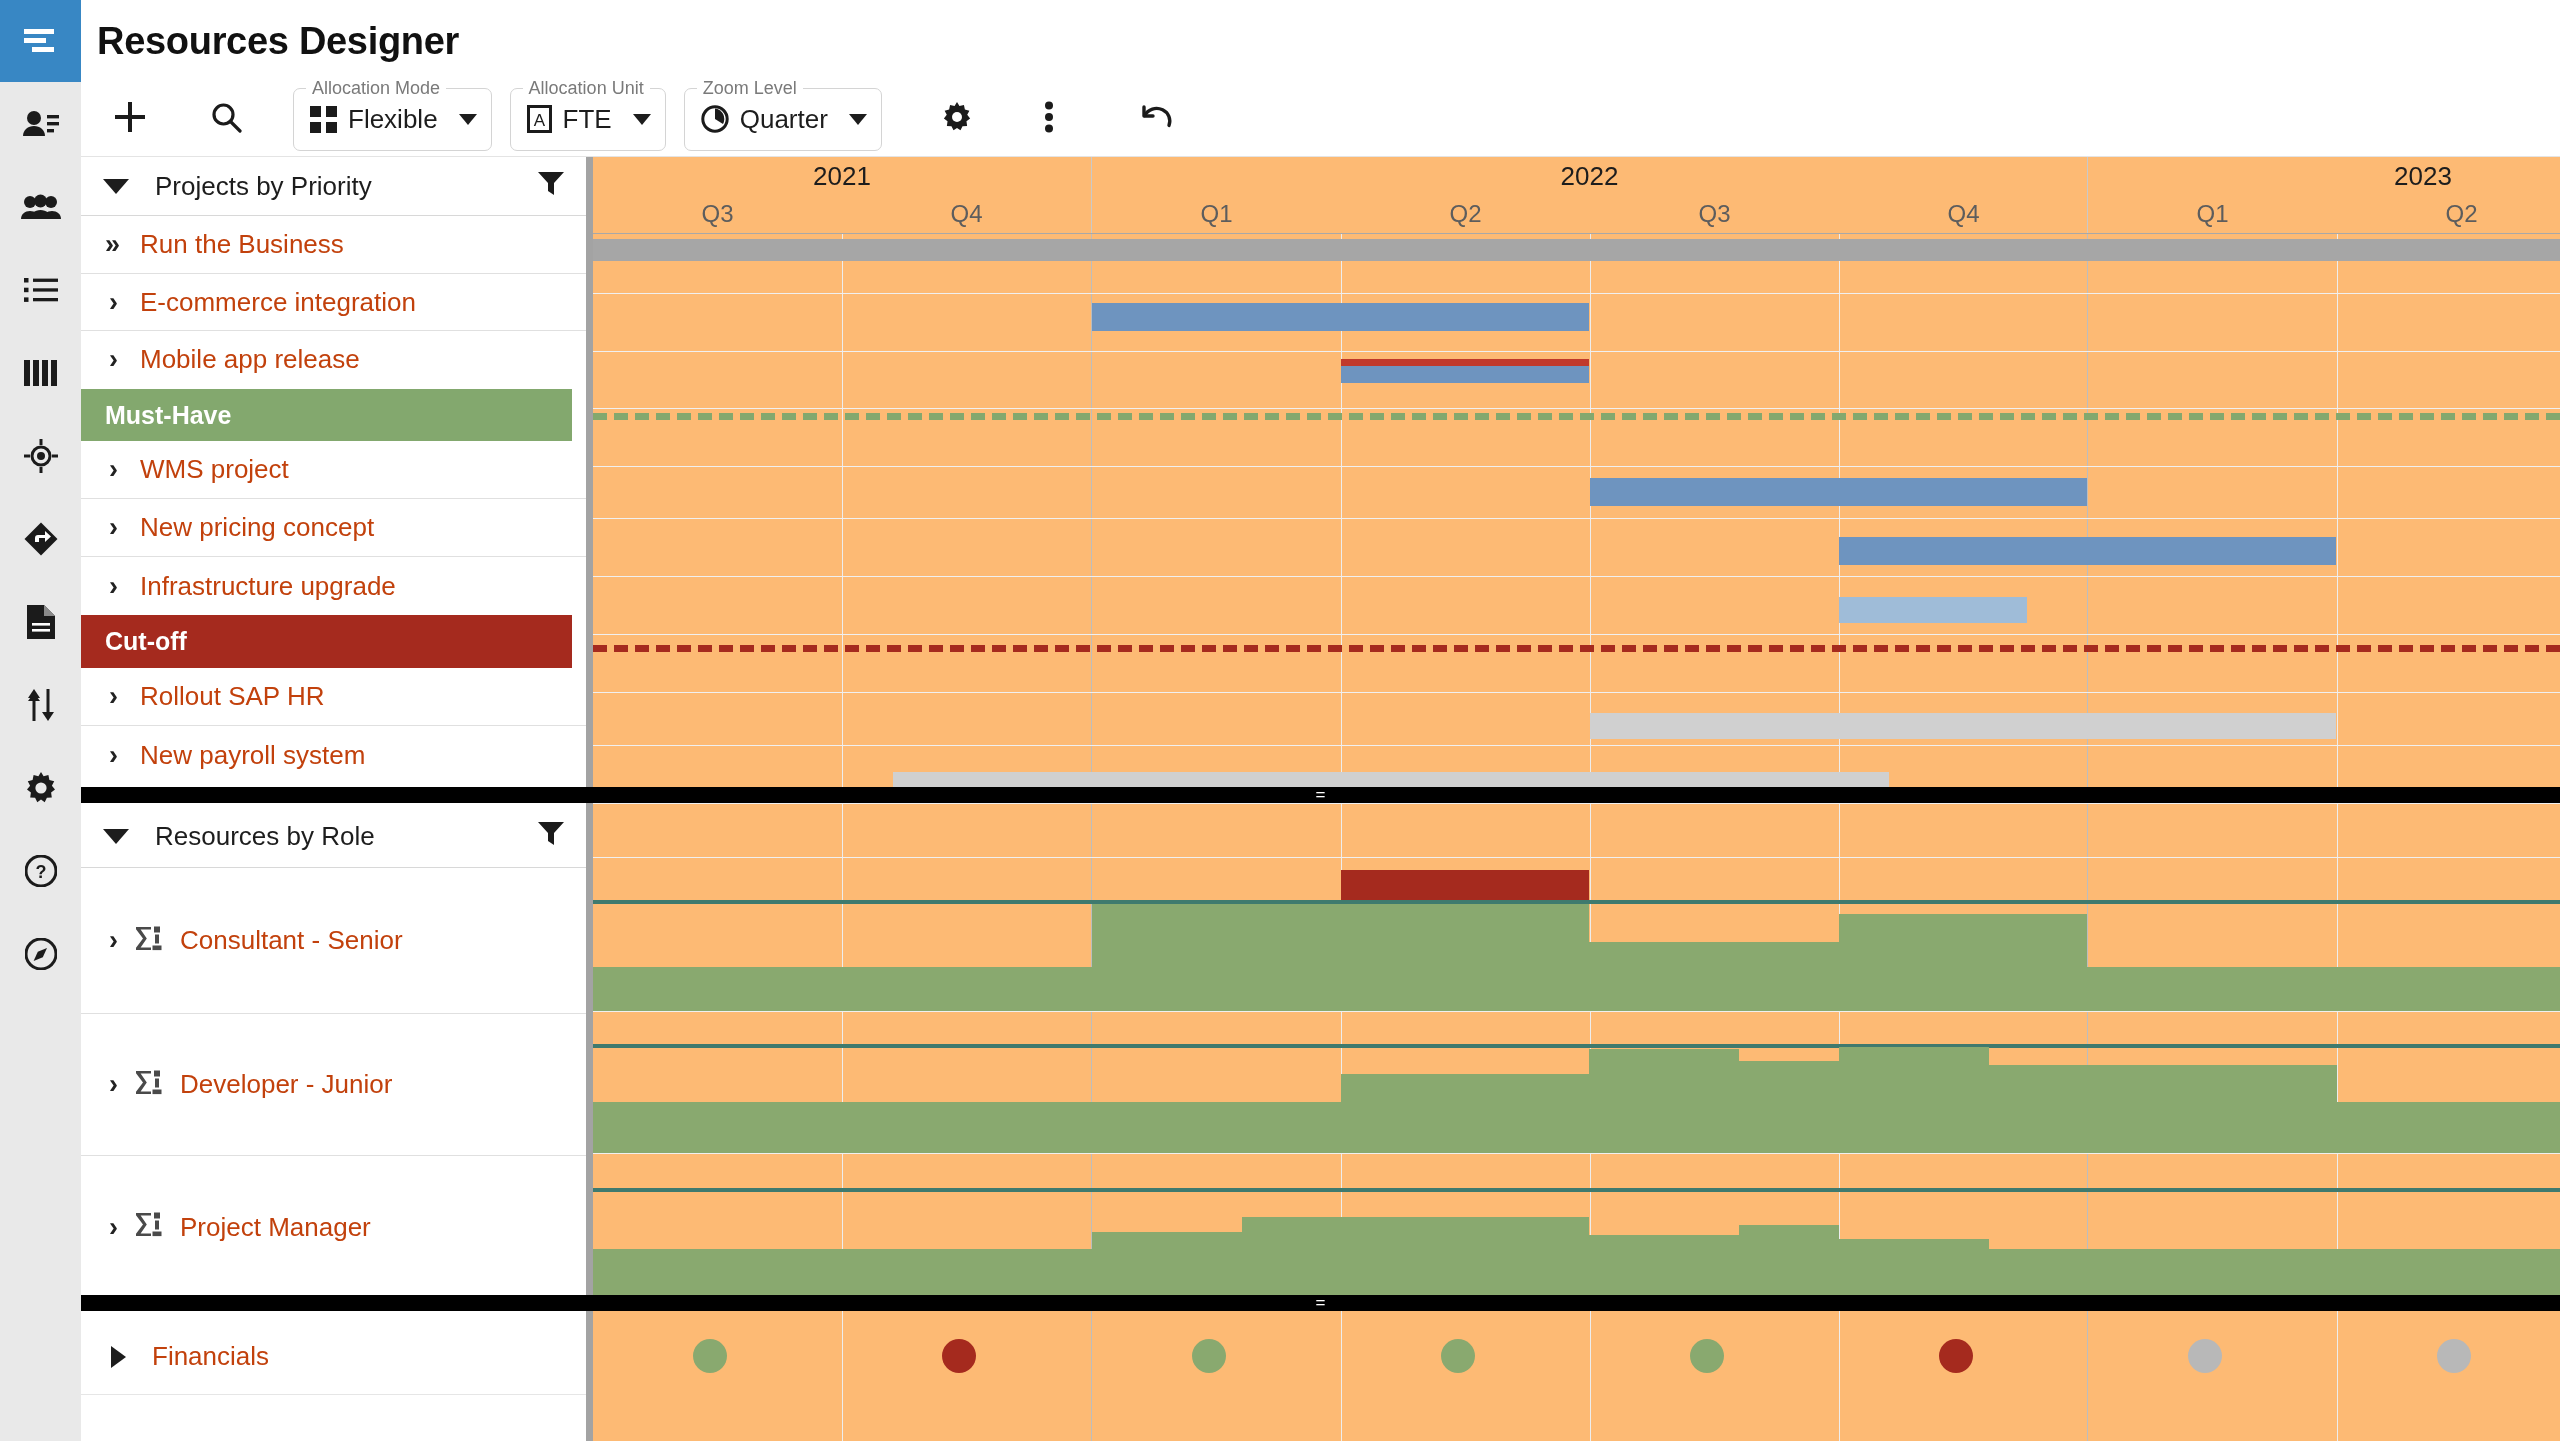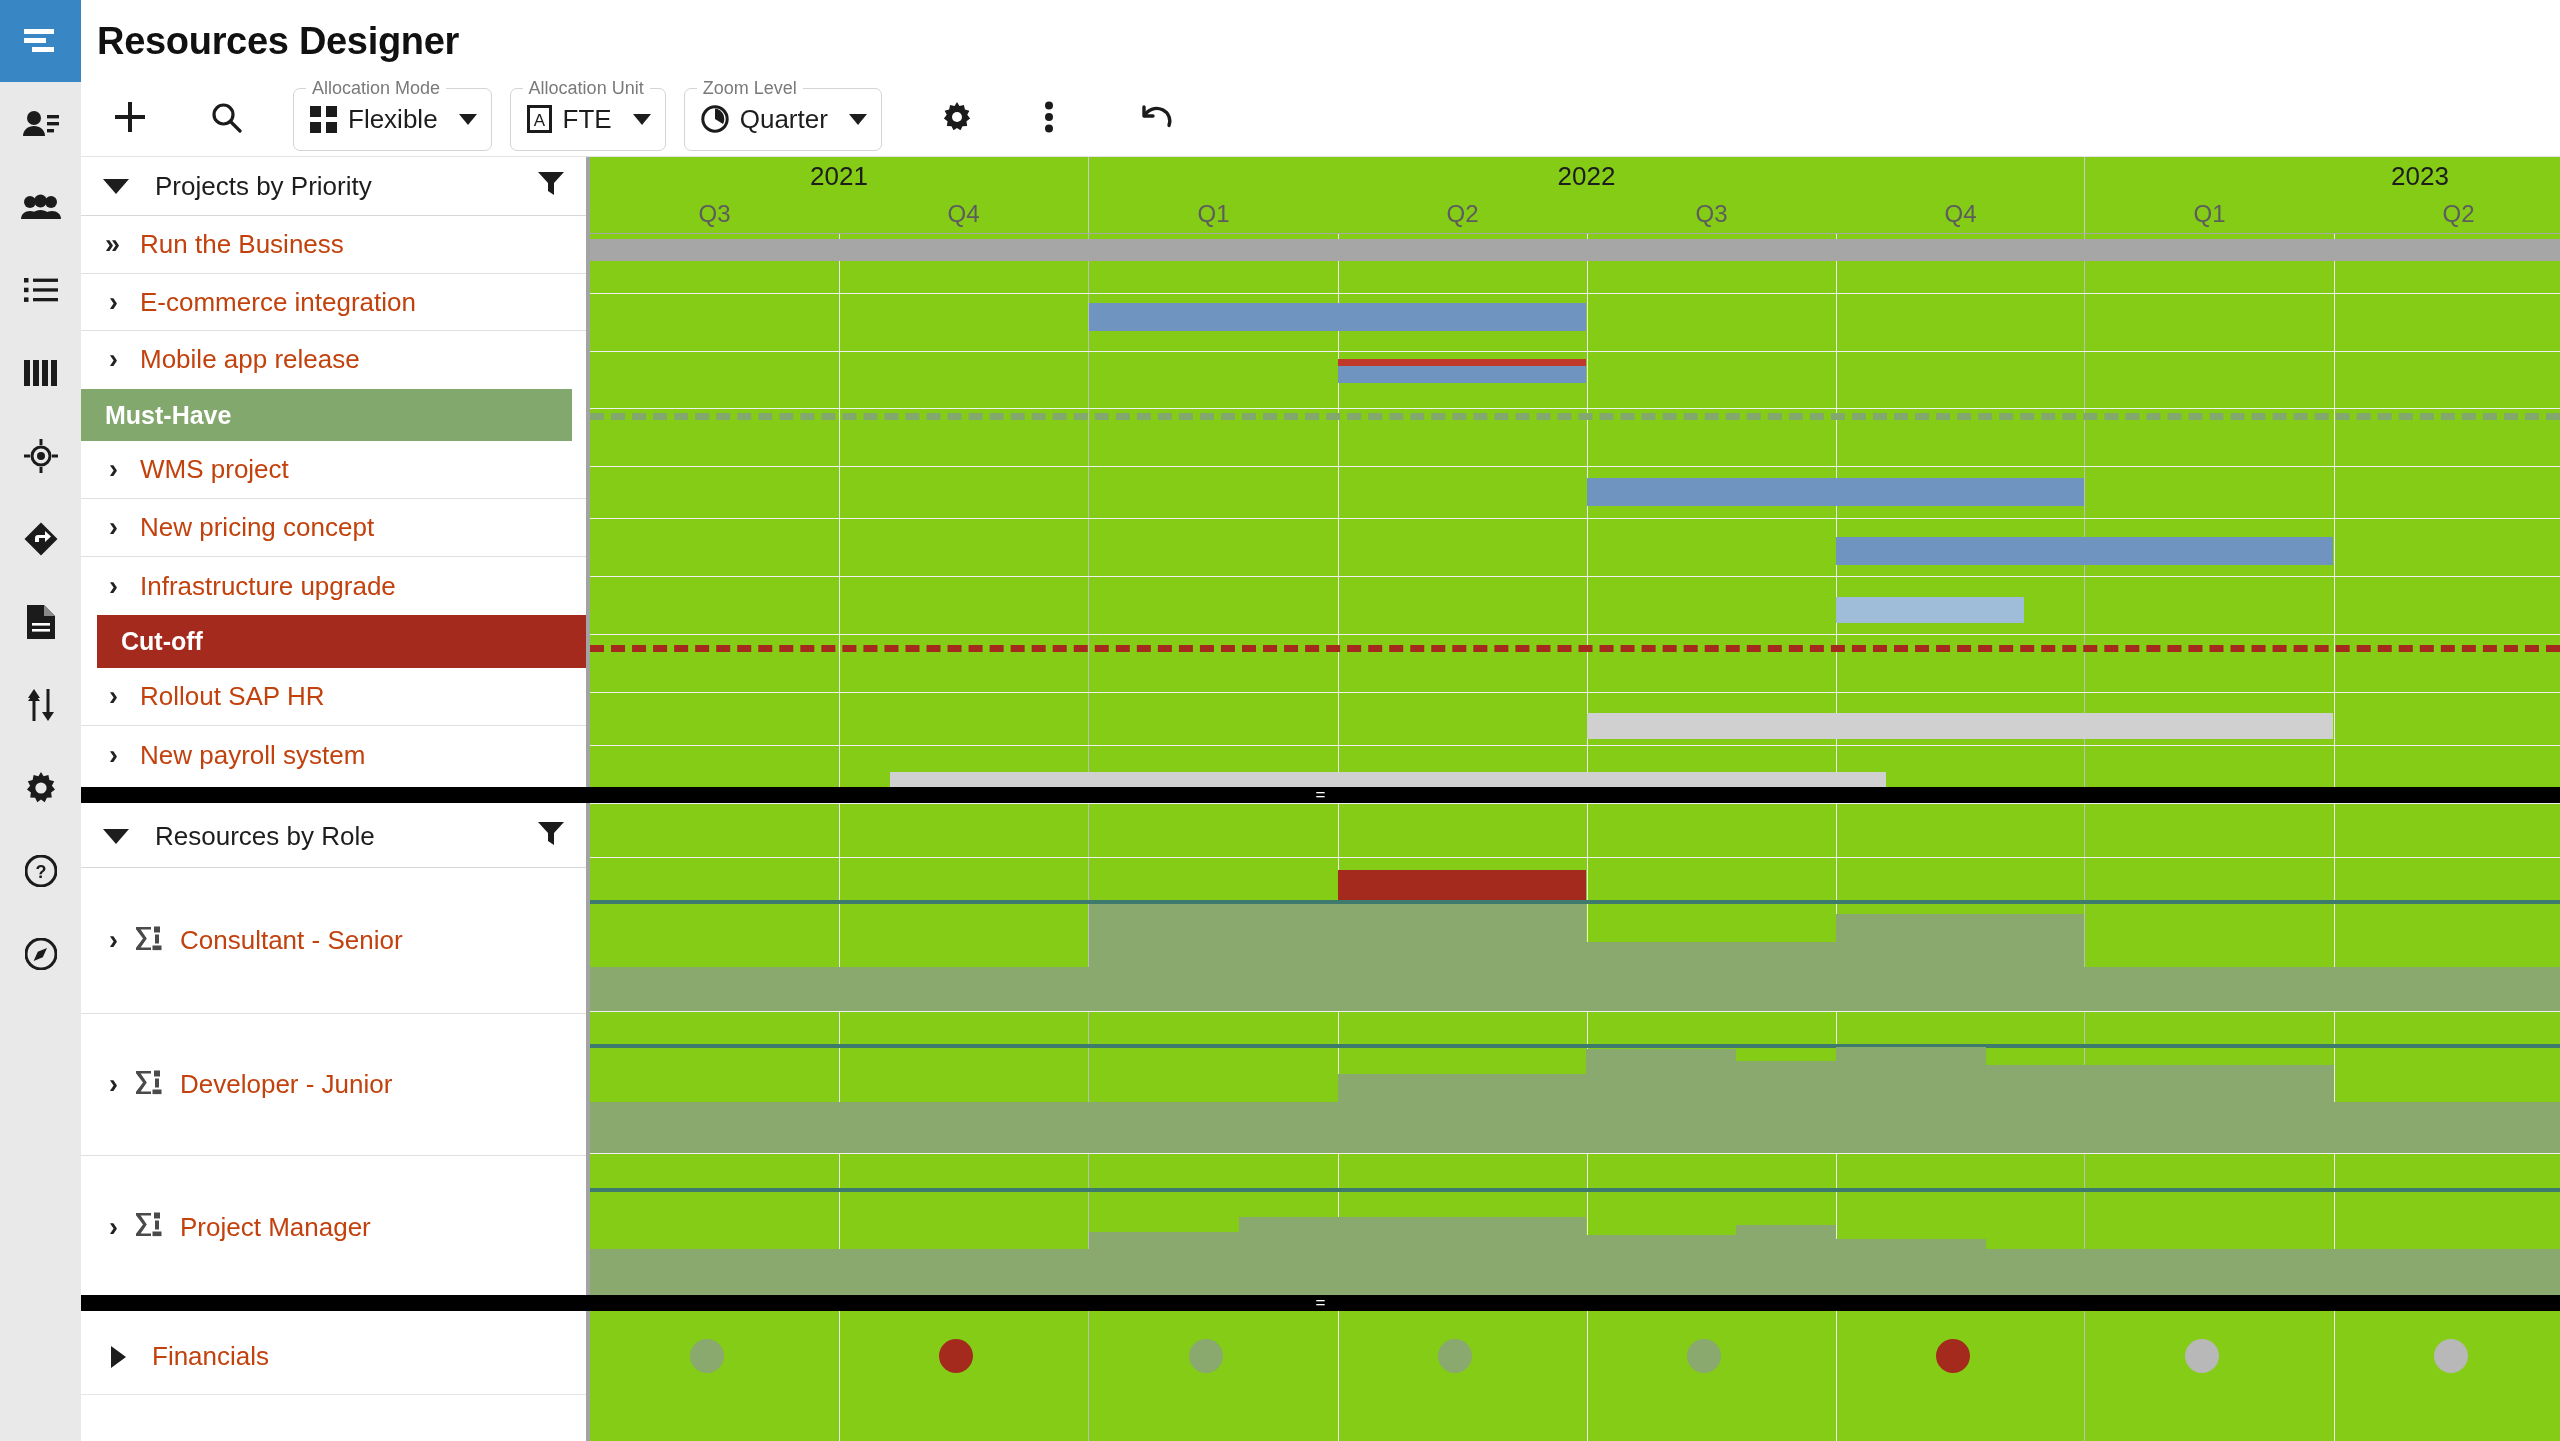--- a/index.html
+++ b/index.html
@@ -56,21 +56,21 @@
   .field-value { font-size: 26px; color: #1d1d1d; white-space: nowrap; }
   .caret {
     width: 0; height: 0; border-left: 9px solid transparent; border-right: 9px solid transparent;
     border-top: 11px solid #1d1d1d; margin-left: 10px;
   }
   .field .gl { display:flex; align-items:center; }
 
   
   .content { flex: 1 1 auto; display: flex; min-height: 0; position: relative; }
   .left-col { width: 505px; flex: 0 0 505px; position: relative; background:#fff; }
-  .right-col { flex: 1 1 auto; position: relative; background: #84cc16; border-left: 4px solid #a3a3a3; overflow: hidden; }
+  .right-col { flex: 1 1 auto; position: relative; background: #fdba74; border-left: 7px solid #a3a3a3; overflow: hidden; }
 
   .lrow {
     position: absolute; left: 0; width: 505px;
     display: flex; align-items: center;
     border-bottom: 1px solid #e0e0e0;
     padding-left: 0px;
   }
   .grp-title { font-size: 26px; color: #1d1d1d; }
   .tri-down {
     width:0;height:0;border-left:13px solid transparent;border-right:13px solid transparent;
@@ -386,21 +386,21 @@
         </div>
         <div class="lrow" style="top:342px;height:58px;padding-left:28px;gap:22px;">
           <span class="chev">›</span>
           <span class="row-label">New pricing concept</span>
         </div>
         <div class="lrow" style="top:400px;height:58px;padding-left:28px;gap:22px;border-bottom:none;">
           <span class="chev">›</span>
           <span class="row-label">Infrastructure upgrade</span>
         </div>
 
-        <div class="band" style="top:458px;height:53px;width:491px;background:#a52a1e;margin-left:16px;">
+        <div class="band" style="top:458px;height:53px;width:491px;background:#a52a1e;">
           <span>Cut-off</span>
         </div>
 
         <div class="lrow" style="top:511px;height:58px;padding-left:28px;gap:22px;">
           <span class="chev">›</span>
           <span class="row-label">Rollout SAP HR</span>
         </div>
         <div class="lrow" style="top:569px;height:58px;padding-left:28px;gap:22px;border-bottom:none;">
           <span class="chev">›</span>
           <span class="row-label">New payroll system</span>

